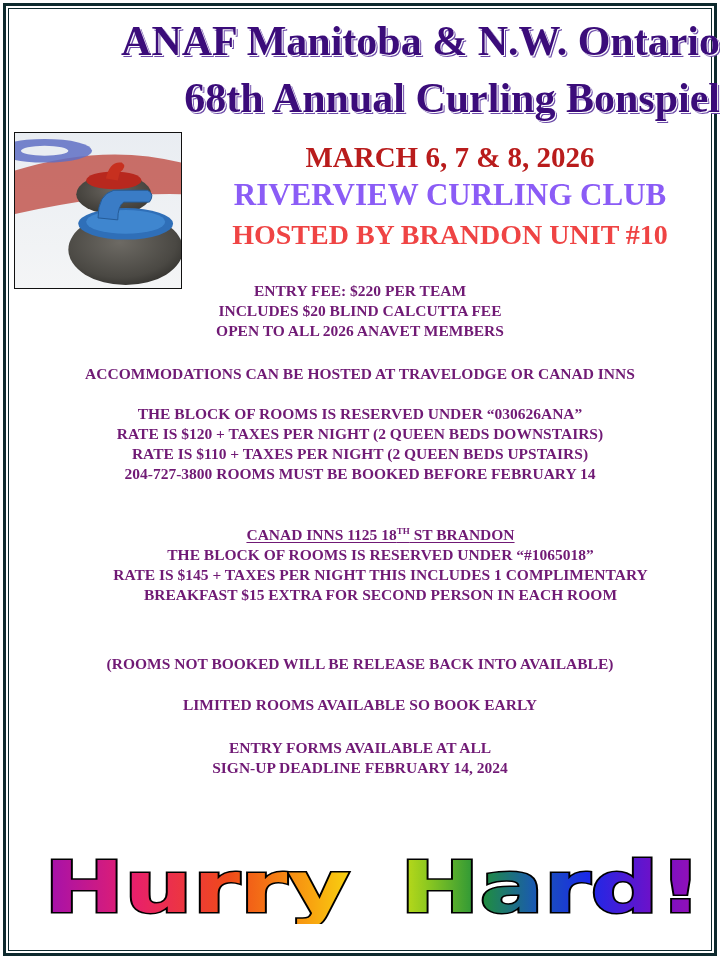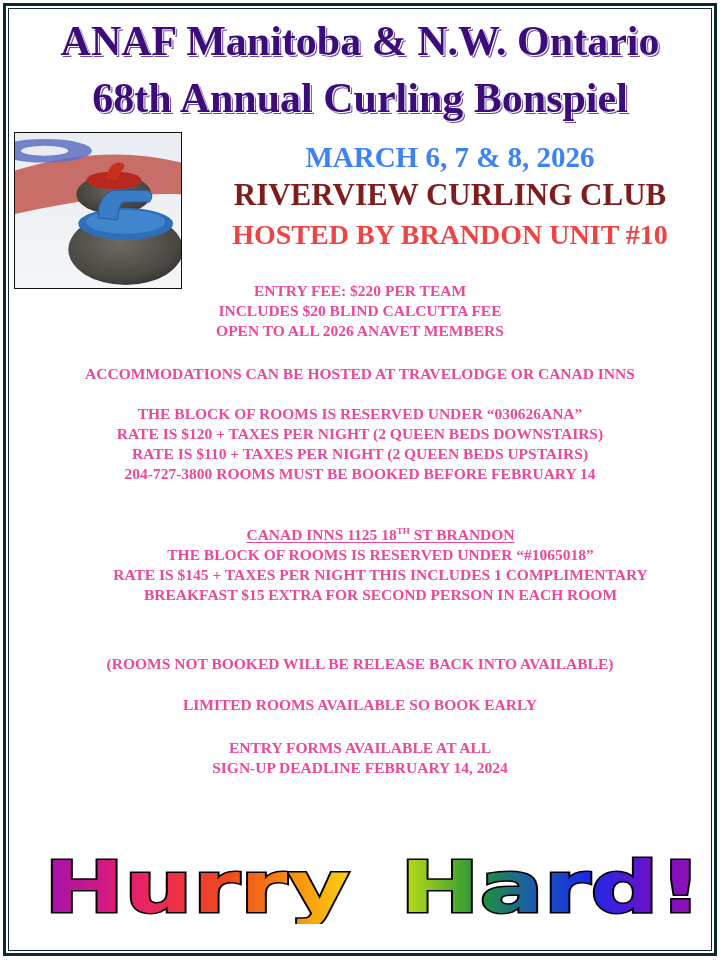--- a/index.html
+++ b/index.html
@@ -10,49 +10,49 @@
   .frame-outer {
     position: absolute; left: 3px; top: 3px; width: 714px; height: 953px;
     border: 3px solid #0e2a2e;
   }
   .frame-inner {
     position: absolute; left: 8px; top: 8px; width: 704px; height: 943px;
     border: 1.5px solid #0e2a2e;
   }
 
   .title {
-    position: absolute; left: 0; width: 720px; text-align: center;
+    position: absolute; left: 0; width: 720px; text-align: right;
     font-family: "Liberation Serif", "DejaVu Serif", serif;
     font-weight: bold; color: #3b0c7a;
     font-size: 42px; letter-spacing: 0px; line-height: 46px;
     text-shadow: 1px 1px 0 #ffffff, 2px 2px 0 #6b4aa8;
   }
   .title.l1 { top: 18px; }
   .title.l2 { top: 75px; }
 
   .photo {
     position: absolute; left: 14px; top: 132px; width: 168px; height: 157px;
     border: 1.5px solid #111; overflow: hidden;
     background: #eef0f2;
   }
   .photo svg { display: block; width: 100%; height: 100%; }
 
   .event-line {
     position: absolute; left: 190px; width: 520px; text-align: center;
     font-family: "Liberation Serif", "DejaVu Serif", serif;
     font-weight: bold; line-height: 34px;
   }
-  .event-date { top: 140px; font-size: 29px; color: #3b82f6; }
-  .event-venue { top: 178px; font-size: 31px; color: #7f1d1d; }
+  .event-date { top: 140px; font-size: 29px; color: #b91c1c; }
+  .event-venue { top: 178px; font-size: 31px; color: #8b5cf6; }
   .event-host { top: 218px; font-size: 28px; color: #ef4444; }
 
   .body-block {
     position: absolute; left: 10px; width: 700px; text-align: center;
     font-family: "Liberation Serif", "DejaVu Serif", serif;
-    font-weight: bold; font-size: 15.5px; line-height: 20px; color: #ec4899;
+    font-weight: bold; font-size: 15.5px; line-height: 20px; color: #701a75;
   }
   .body-block p { white-space: nowrap; }
   .fee-block { top: 281px; left: 190px; width: 340px; }
   .accom-block { top: 364px; }
   .travelodge-block { top: 404px; }
   .canad-block { top: 525px; padding-left: 41px; }
   .release-block { top: 654px; }
   .limited-block { top: 695px; }
   .forms-block { top: 738px; }
 

